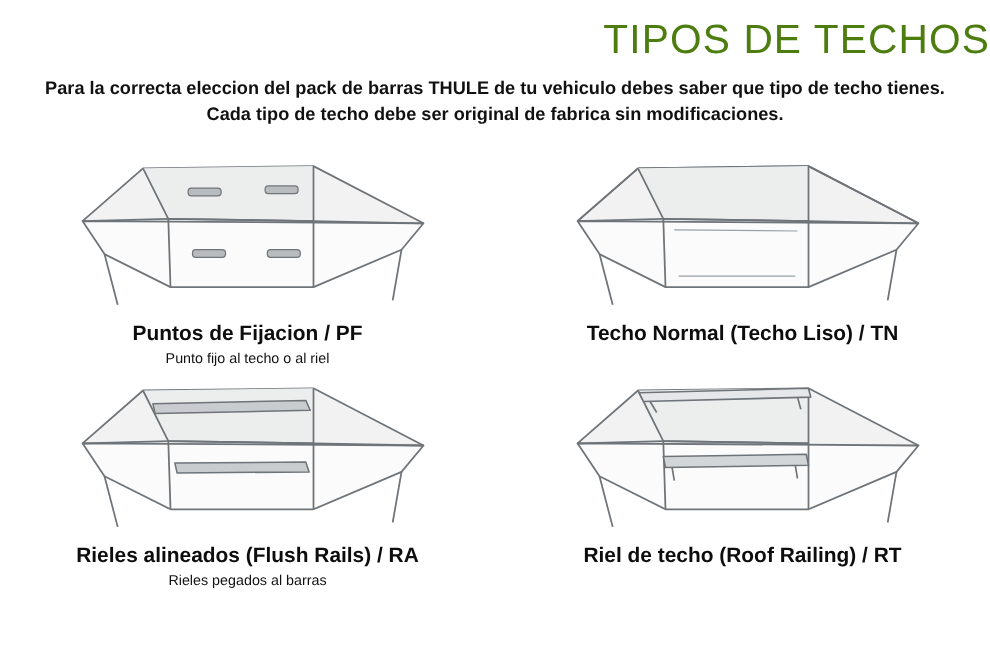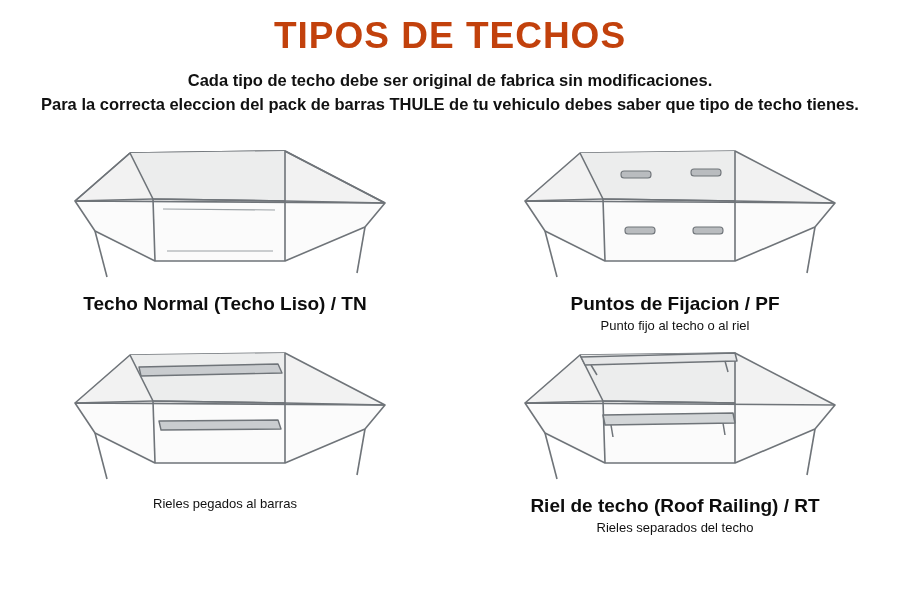--- a/index.html
+++ b/index.html
@@ -14,27 +14,27 @@
     color: #111111;
     overflow: hidden;
   }
   .page {
     position: relative;
     width: 900px;
     height: 600px;
     box-sizing: border-box;
   }
   .title {
-    text-align: center;
+    text-align: right;
     font-size: 37px;
-    font-weight: bold;
+    font-weight: normal;
     letter-spacing: 1px;
     margin-top: 16px;
     line-height: 1.1;
-    color: #c2410c;
+    color: #4d7c0f;
   }
   .subtitle {
     text-align: center;
     font-size: 16.5px;
     font-weight: bold;
     color: #111111;
     line-height: 1.45;
     margin-top: 12px;
   }
   .subtitle .line {
@@ -77,25 +77,50 @@
   }
 </style>
 </head>
 <body>
 
 <div class="page">
 
   <div class="title">TIPOS DE TECHOS</div>
 
   <div class="subtitle">
+    <span class="line">Para la correcta eleccion del pack de barras THULE de tu vehiculo debes saber que tipo de techo tienes.</span>
     <span class="line">Cada tipo de techo debe ser original de fabrica sin modificaciones.</span>
-    <span class="line">Para la correcta eleccion del pack de barras THULE de tu vehiculo debes saber que tipo de techo tienes.</span>
   </div>
 
   <div class="grid">
+
+    <div class="cell">
+      <svg class="art" viewBox="0 0 380 160">
+        <g fill="none" stroke="#6f7479" stroke-width="1.6" stroke-linejoin="round">
+          <path d="M40 70 L95 22 L250 20 L350 72" fill="#f2f2f2"></path>
+          <path d="M40 70 L60 100 L120 130 L250 130 L330 96 L350 72 Z" fill="#fbfbfb"></path>
+          <path d="M95 22 L118 68 L250 70 L250 20" fill="#eceded"></path>
+          <path d="M40 70 L118 68"></path>
+          <path d="M118 68 L250 70"></path>
+          <path d="M250 70 L350 72"></path>
+          <path d="M118 68 L120 130"></path>
+          <path d="M250 70 L250 130"></path>
+          <path d="M60 100 L72 146"></path>
+          <path d="M330 96 L322 142"></path>
+        </g>
+        <g fill="#b9bcbf" stroke="#6f7479" stroke-width="1.1">
+          <rect x="136" y="40" width="30" height="7" rx="3"></rect>
+          <rect x="206" y="38" width="30" height="7" rx="3"></rect>
+          <rect x="140" y="96" width="30" height="7" rx="3"></rect>
+          <rect x="208" y="96" width="30" height="7" rx="3"></rect>
+        </g>
+      </svg>
+      <div class="cell-label">Puntos de Fijacion / PF</div>
+      <div class="cell-sub">Punto fijo al techo o al riel</div>
+    </div>
 
     <div class="cell">
       <svg class="art" viewBox="0 0 380 160">
         <g fill="none" stroke="#6f7479" stroke-width="1.6" stroke-linejoin="round">
           <path d="M40 70 L95 22 L250 20 L350 72" fill="#f2f2f2"></path>
           <path d="M40 70 L95 22"></path>
           <path d="M95 22 L250 20"></path>
           <path d="M250 20 L350 72"></path>
           <path d="M40 70 L60 100 L120 130 L250 130 L330 96 L350 72 Z" fill="#fbfbfb"></path>
           <path d="M95 22 L118 68 L250 70 L250 20" fill="#eceded"></path>
@@ -123,50 +148,26 @@
           <path d="M40 70 L60 100 L120 130 L250 130 L330 96 L350 72 Z" fill="#fbfbfb"></path>
           <path d="M95 22 L118 68 L250 70 L250 20" fill="#eceded"></path>
           <path d="M40 70 L118 68"></path>
           <path d="M118 68 L250 70"></path>
           <path d="M250 70 L350 72"></path>
           <path d="M118 68 L120 130"></path>
           <path d="M250 70 L250 130"></path>
           <path d="M60 100 L72 146"></path>
           <path d="M330 96 L322 142"></path>
         </g>
-        <g fill="#b9bcbf" stroke="#6f7479" stroke-width="1.1">
-          <rect x="136" y="40" width="30" height="7" rx="3"></rect>
-          <rect x="206" y="38" width="30" height="7" rx="3"></rect>
-          <rect x="140" y="96" width="30" height="7" rx="3"></rect>
-          <rect x="208" y="96" width="30" height="7" rx="3"></rect>
-        </g>
-      </svg>
-      <div class="cell-label">Puntos de Fijacion / PF</div>
-      <div class="cell-sub">Punto fijo al techo o al riel</div>
-    </div>
-
-    <div class="cell">
-      <svg class="art" viewBox="0 0 380 160">
-        <g fill="none" stroke="#6f7479" stroke-width="1.6" stroke-linejoin="round">
-          <path d="M40 70 L95 22 L250 20 L350 72" fill="#f2f2f2"></path>
-          <path d="M40 70 L60 100 L120 130 L250 130 L330 96 L350 72 Z" fill="#fbfbfb"></path>
-          <path d="M95 22 L118 68 L250 70 L250 20" fill="#eceded"></path>
-          <path d="M40 70 L118 68"></path>
-          <path d="M118 68 L250 70"></path>
-          <path d="M250 70 L350 72"></path>
-          <path d="M118 68 L120 130"></path>
-          <path d="M250 70 L250 130"></path>
-          <path d="M60 100 L72 146"></path>
-          <path d="M330 96 L322 142"></path>
-        </g>
         <g fill="#c9cccf" stroke="#6f7479" stroke-width="1.4" stroke-linejoin="round">
           <path d="M104 34 L243 31 L247 40 L106 43 Z"></path>
           <path d="M124 88 L243 87 L246 96 L126 97 Z"></path>
         </g>
       </svg>
+      <div class="cell-label">Rieles alineados (Flush Rails) / RA</div>
       <div class="cell-sub">Rieles pegados al barras</div>
     </div>
 
     <div class="cell">
       <svg class="art" viewBox="0 0 380 160">
         <g fill="none" stroke="#6f7479" stroke-width="1.6" stroke-linejoin="round">
           <path d="M40 70 L95 22 L250 20 L350 72" fill="#f2f2f2"></path>
           <path d="M40 70 L60 100 L120 130 L250 130 L330 96 L350 72 Z" fill="#fbfbfb"></path>
           <path d="M95 22 L118 68 L250 70 L250 20" fill="#eceded"></path>
           <path d="M40 70 L118 68"></path>
@@ -179,17 +180,16 @@
         <g fill="none" stroke="#6f7479" stroke-width="1.5" stroke-linejoin="round">
           <path d="M96 24 L250 20 L252 28 L100 32 Z" fill="#e6e7e8"></path>
           <path d="M106 32 L112 42"></path>
           <path d="M240 28 L243 39"></path>
           <path d="M118 82 L248 80 L250 90 L120 92 Z" fill="#d3d6d8"></path>
           <path d="M126 92 L128 104"></path>
           <path d="M238 90 L240 102"></path>
         </g>
       </svg>
       <div class="cell-label">Riel de techo (Roof Railing) / RT</div>
-      <div class="cell-sub">Rieles separados del techo</div>
     </div>
 
   </div>
 </div>
 
 </body></html>

